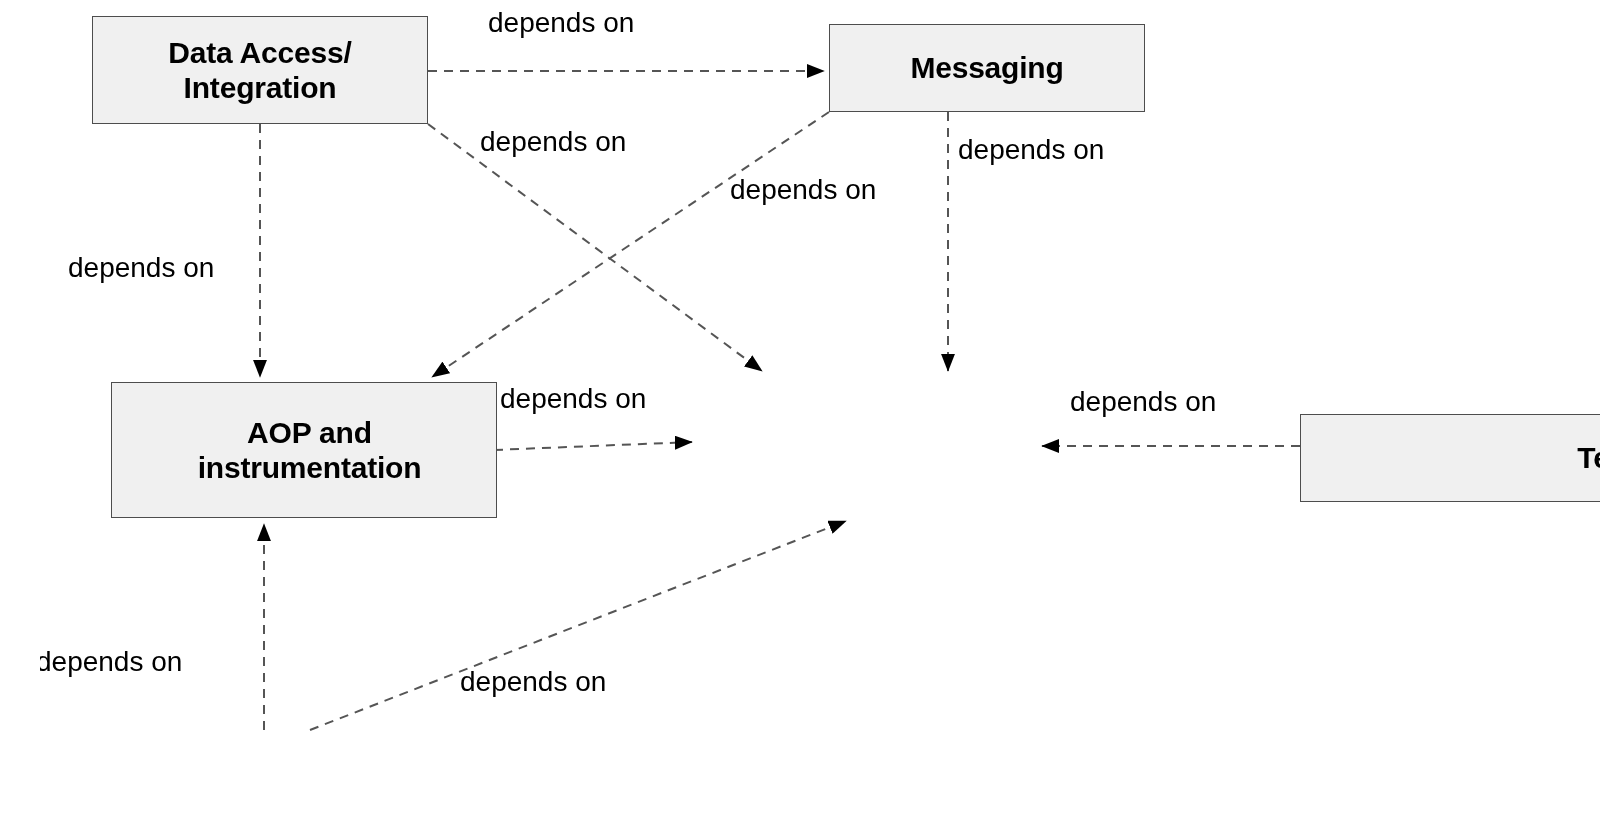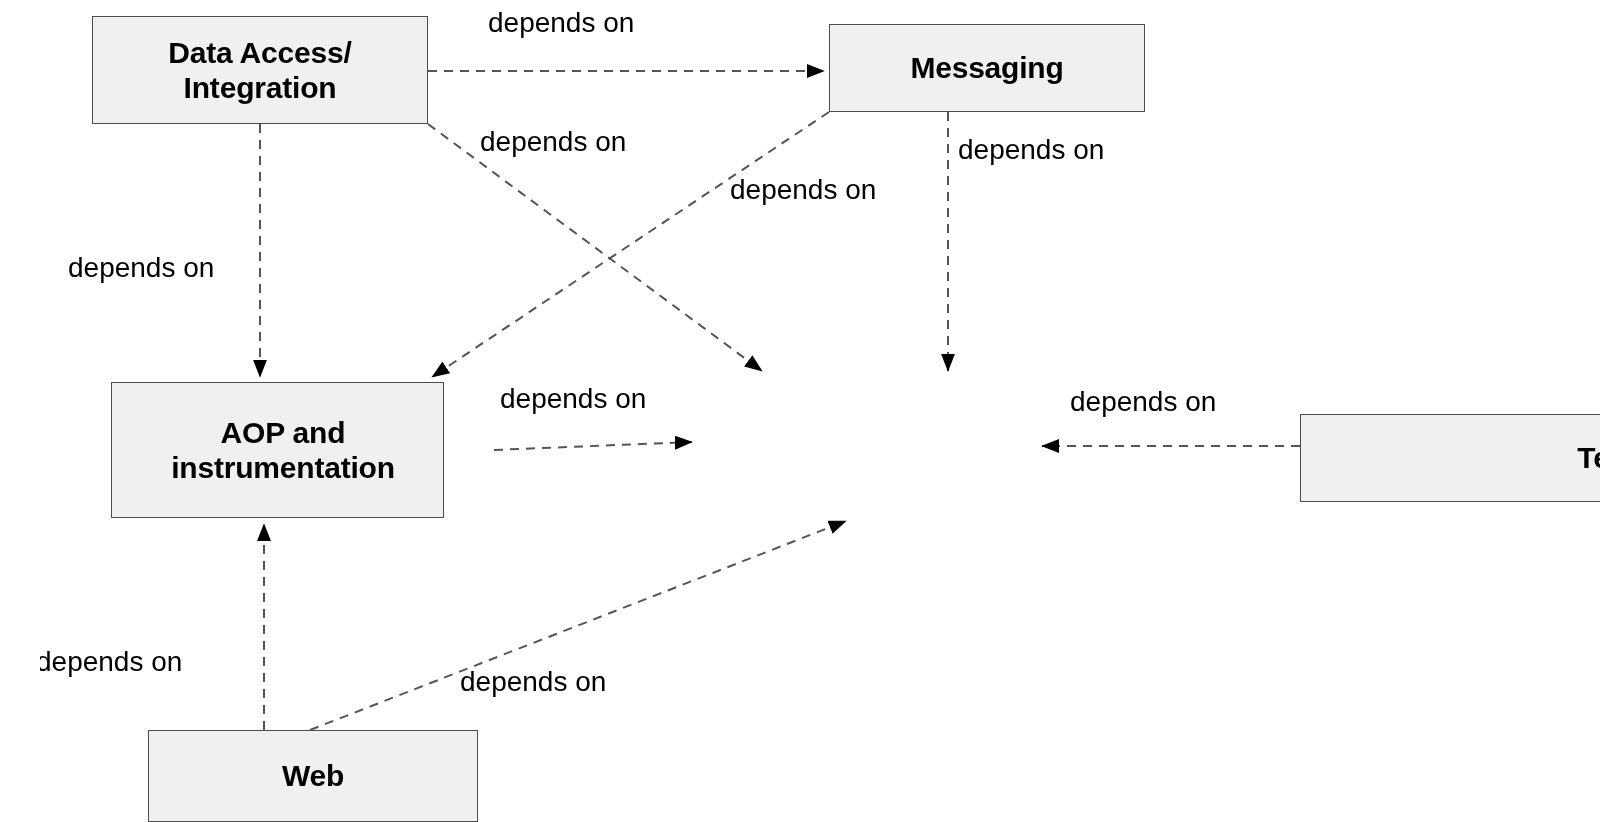--- a/index.html
+++ b/index.html
@@ -86,33 +86,30 @@
 
   <div class="node-box" style="left:52px; top:16px; width:336px; height:108px;">
     <span class="node-label">Data Access/
 Integration</span>
   </div>
 
   <div class="node-box" style="left:789px; top:24px; width:316px; height:88px;">
     <span class="node-label">Messaging</span>
   </div>
 
-  <div class="node-box" style="left:71px; top:382px; width:333px; height:136px;padding-left:11px;">
+  <div class="node-box" style="left:71px; top:382px; width:386px; height:136px;padding-left:11px;">
     <span class="node-label">AOP and
 instrumentation</span>
   </div>
 
 
   <div class="node-box" style="left:1260px; top:414px; width:337px; height:88px;justify-content:flex-end;">
     <span class="node-label">Test</span>
   </div>
 
-  <div class="node-box" style="left:108px; top:730px; width:330px; height:92px;">
-    <span class="node-label">Web</span>
-  </div>
 
   <div class="edge-label" style="left:448px; top:9px;">depends on</div>
 
   <div class="edge-label" style="left:28px; top:254px;">depends on</div>
 
   <div class="edge-label" style="left:440px; top:128px;">depends on</div>
 
   <div class="edge-label" style="left:690px; top:176px;">depends on</div>
 
   <div class="edge-label" style="left:918px; top:136px;">depends on</div>

